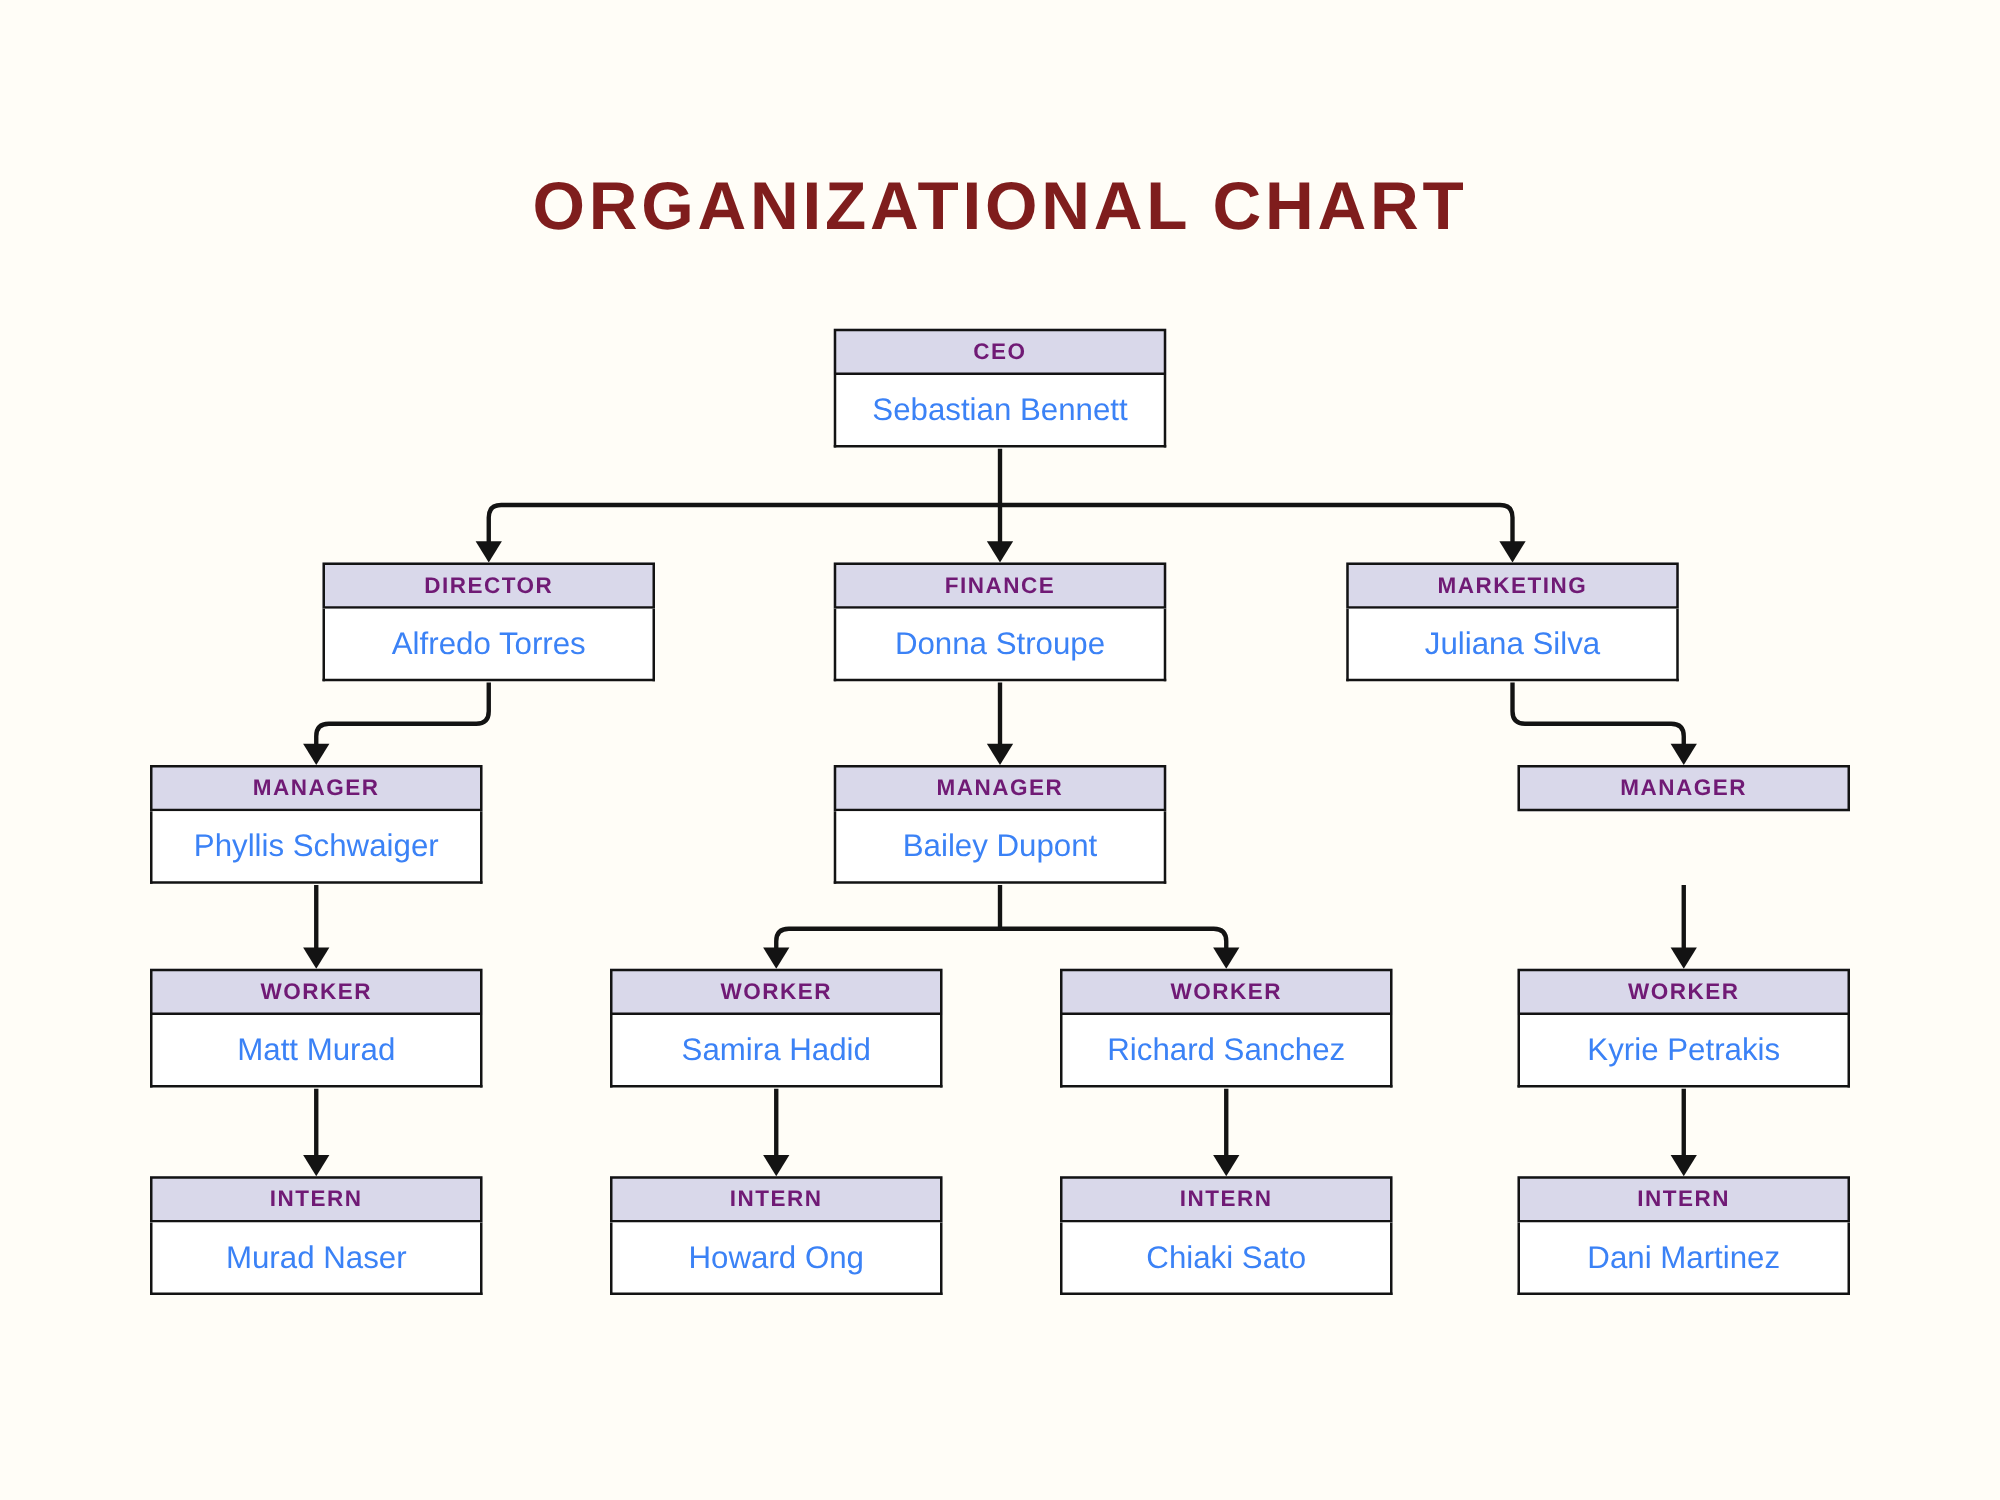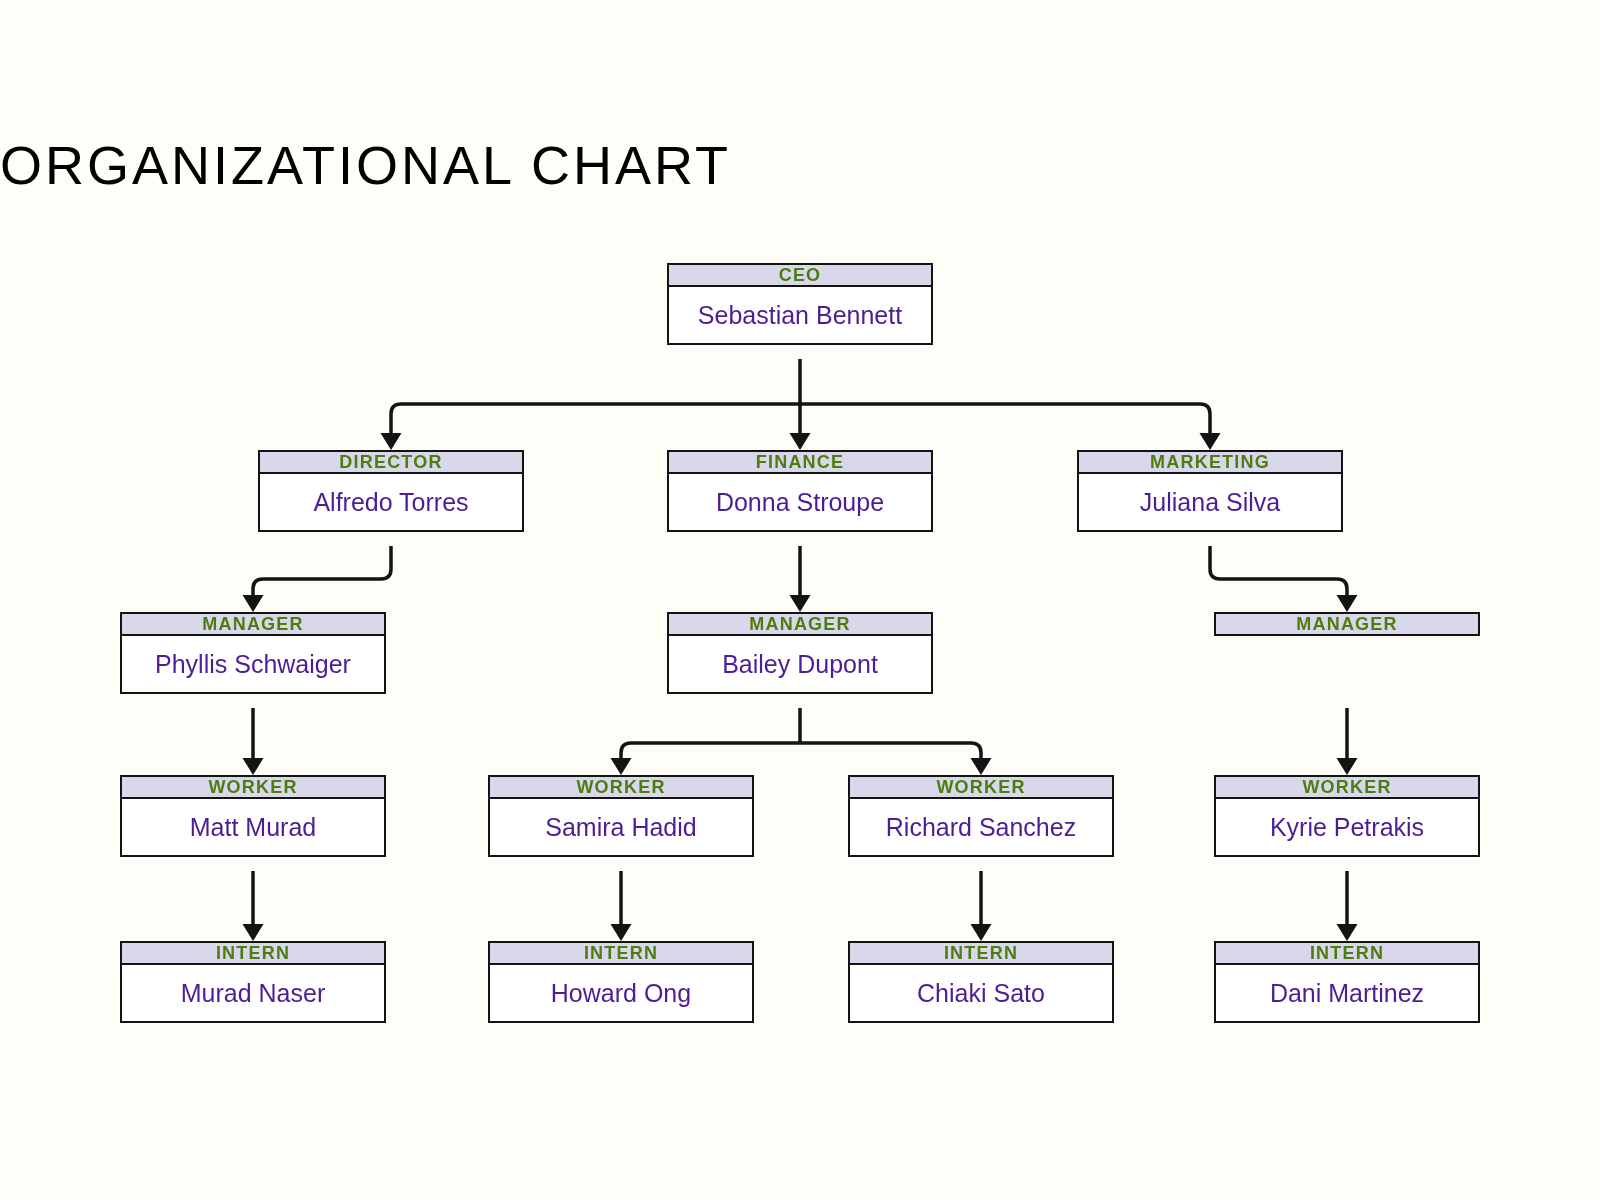--- a/index.html
+++ b/index.html
@@ -6,47 +6,48 @@
     margin: 0; padding: 0;
     width: 1600px; height: 1200px;
     background: #fffdf7;
     font-family: "Liberation Sans", sans-serif;
     color: #161618;
   }
   .canvas { position: relative; width: 1600px; height: 1200px; overflow: hidden; }
 
   .title {
     position: absolute; top: 134px; left: 0; width: 1600px;
-    font-size: 54px; font-weight: 400; letter-spacing: 3px;
-    color: #000000;
+    text-align: center;
+    font-size: 54px; font-weight: 700; letter-spacing: 3px;
+    color: #7f1d1d;
     white-space: nowrap;
   }
 
   .connectors { position: absolute; left: 0; top: 0; width: 1600px; height: 1200px; }
 
   .node { position: absolute; width: 266px; box-sizing: border-box; }
   .node-role {
     box-sizing: border-box;
-    height: 24px;
+    height: 37px;
     background: #d9d8ea;
     border: 2px solid #131313;
     display: flex; align-items: center; justify-content: center;
     font-size: 18px; font-weight: 700; letter-spacing: 1.2px;
-    color: #4d7c0f;
+    color: #701a75;
     text-transform: uppercase;
   }
   .node-name {
     box-sizing: border-box;
     height: 58px;
     background: #ffffff;
     border: 2px solid #131313;
     border-top: 0;
     display: flex; align-items: center; justify-content: center;
     font-size: 25px; font-weight: 400;
-    color: #4c1d95;
+    color: #3b82f6;
     white-space: nowrap;
   }
 </style>
 </head>
 <body>
 
 <div class="canvas">
 
   <div class="title">ORGANIZATIONAL CHART</div>
 

